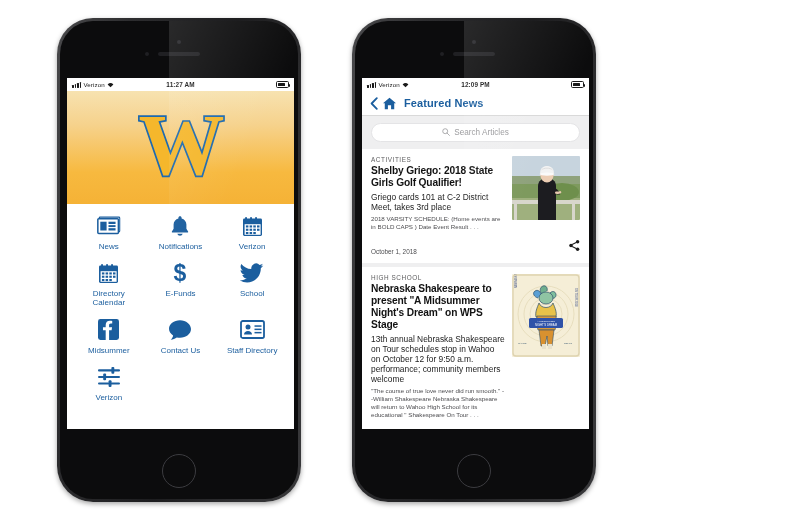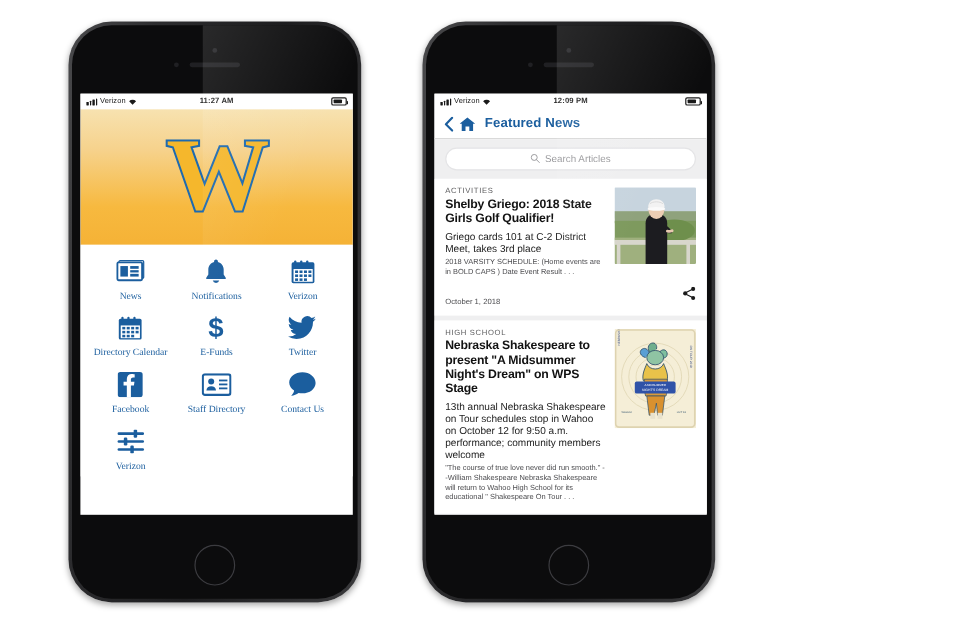--- a/index.html
+++ b/index.html
@@ -185,21 +185,20 @@
     justify-content: center;
     color: #1b5e9e;
   }
   .tile .tlabel {
     margin-top: 3px;
     font-size: 8px;
     line-height: 1.15;
     color: #1b5e9e;
     font-weight: normal;
     max-width: 62px;
-    font-family: Liberation Serif, serif;
   }
 
   
   .navbar {
     height: 25px;
     background: #ffffff;
     border-bottom: .8px solid #d9d9d9;
     display: flex;
     align-items: center;
     padding: 0 8px;
@@ -412,54 +411,54 @@
             <span class="tlabel">E-Funds</span>
           </div>
 
 
           <div class="tile">
             <span class="glyph">
               <svg width="24" height="20" viewBox="0 0 24 20">
                 <path d="M23.4 2.6c-.9.4-1.8.7-2.8.8a4.8 4.8 0 0 0 2.1-2.7c-.9.6-2 1-3.1 1.2A4.85 4.85 0 0 0 11.3 6c-4-.2-7.6-2.1-10-5.1-.4.7-.7 1.6-.7 2.5 0 1.7.9 3.2 2.2 4.1-.8 0-1.6-.2-2.2-.6v.1c0 2.4 1.7 4.3 3.9 4.8-.4.1-.9.2-1.3.2-.3 0-.6 0-.9-.1.6 2 2.4 3.4 4.5 3.4a9.7 9.7 0 0 1-6 2.1c-.4 0-.8 0-1.1-.1a13.7 13.7 0 0 0 7.4 2.2c8.9 0 13.7-7.4 13.7-13.7v-.6c.9-.7 1.7-1.5 2.3-2.5z" fill="#1b5e9e"></path>
               </svg>
             </span>
-            <span class="tlabel">Twitter</span>
+            <span class="tlabel">School</span>
           </div>
 
           <div class="tile">
             <span class="glyph">
               <svg width="21" height="21" viewBox="0 0 21 21">
                 <rect x="0" y="0" width="21" height="21" rx="2.4" fill="#1b5e9e"></rect>
                 <path d="M13.6 11.3l.45-3.1h-2.96V6.2c0-.85.42-1.68 1.76-1.68h1.37V1.9s-1.24-.21-2.43-.21c-2.48 0-4.1 1.5-4.1 4.22v2.29H4.97v3.1h2.72V21h3.4v-9.7z" fill="#ffffff"></path>
               </svg>
             </span>
-            <span class="tlabel">Facebook</span>
+            <span class="tlabel">Midsummer</span>
+          </div>
+
+          <div class="tile">
+            <span class="glyph">
+              <svg width="24" height="22" viewBox="0 0 24 22">
+                <path d="M12 1.2C5.9 1.2 1 5 1 9.8c0 2.7 1.6 5.1 4.1 6.7-.2 1.6-1.1 3.2-2.5 4.3 2.4-.2 4.6-1.1 6.2-2.3 1 .2 2.1.3 3.2.3 6.1 0 11-3.9 11-8.7S18.1 1.2 12 1.2z" fill="#1b5e9e"></path>
+              </svg>
+            </span>
+            <span class="tlabel">Contact Us</span>
           </div>
 
           <div class="tile">
             <span class="glyph">
               <svg width="25" height="19" viewBox="0 0 25 19">
                 <rect x="1" y="1" width="23" height="17" rx="1.8" fill="none" stroke="#1b5e9e" stroke-width="1.8"></rect>
                 <circle cx="8" cy="7" r="2.5" fill="#1b5e9e"></circle>
                 <path d="M4 14.4c0-2.2 1.8-3.5 4-3.5s4 1.3 4 3.5z" fill="#1b5e9e"></path>
                 <rect x="14.5" y="5.3" width="7" height="1.5" fill="#1b5e9e"></rect>
                 <rect x="14.5" y="8.6" width="7" height="1.5" fill="#1b5e9e"></rect>
                 <rect x="14.5" y="11.9" width="7" height="1.5" fill="#1b5e9e"></rect>
               </svg>
             </span>
             <span class="tlabel">Staff Directory</span>
-          </div>
-
-          <div class="tile">
-            <span class="glyph">
-              <svg width="24" height="22" viewBox="0 0 24 22">
-                <path d="M12 1.2C5.9 1.2 1 5 1 9.8c0 2.7 1.6 5.1 4.1 6.7-.2 1.6-1.1 3.2-2.5 4.3 2.4-.2 4.6-1.1 6.2-2.3 1 .2 2.1.3 3.2.3 6.1 0 11-3.9 11-8.7S18.1 1.2 12 1.2z" fill="#1b5e9e"></path>
-              </svg>
-            </span>
-            <span class="tlabel">Contact Us</span>
           </div>
 
 
           <div class="tile">
             <span class="glyph">
               <svg width="24" height="20" viewBox="0 0 24 20">
                 <g fill="#1b5e9e">
                   <rect x="1" y="2.3" width="22" height="2.1" rx="1"></rect>
                   <rect x="14.4" y="0" width="2.9" height="6.7" rx="1"></rect>
                   <rect x="1" y="8.9" width="22" height="2.1" rx="1"></rect>

